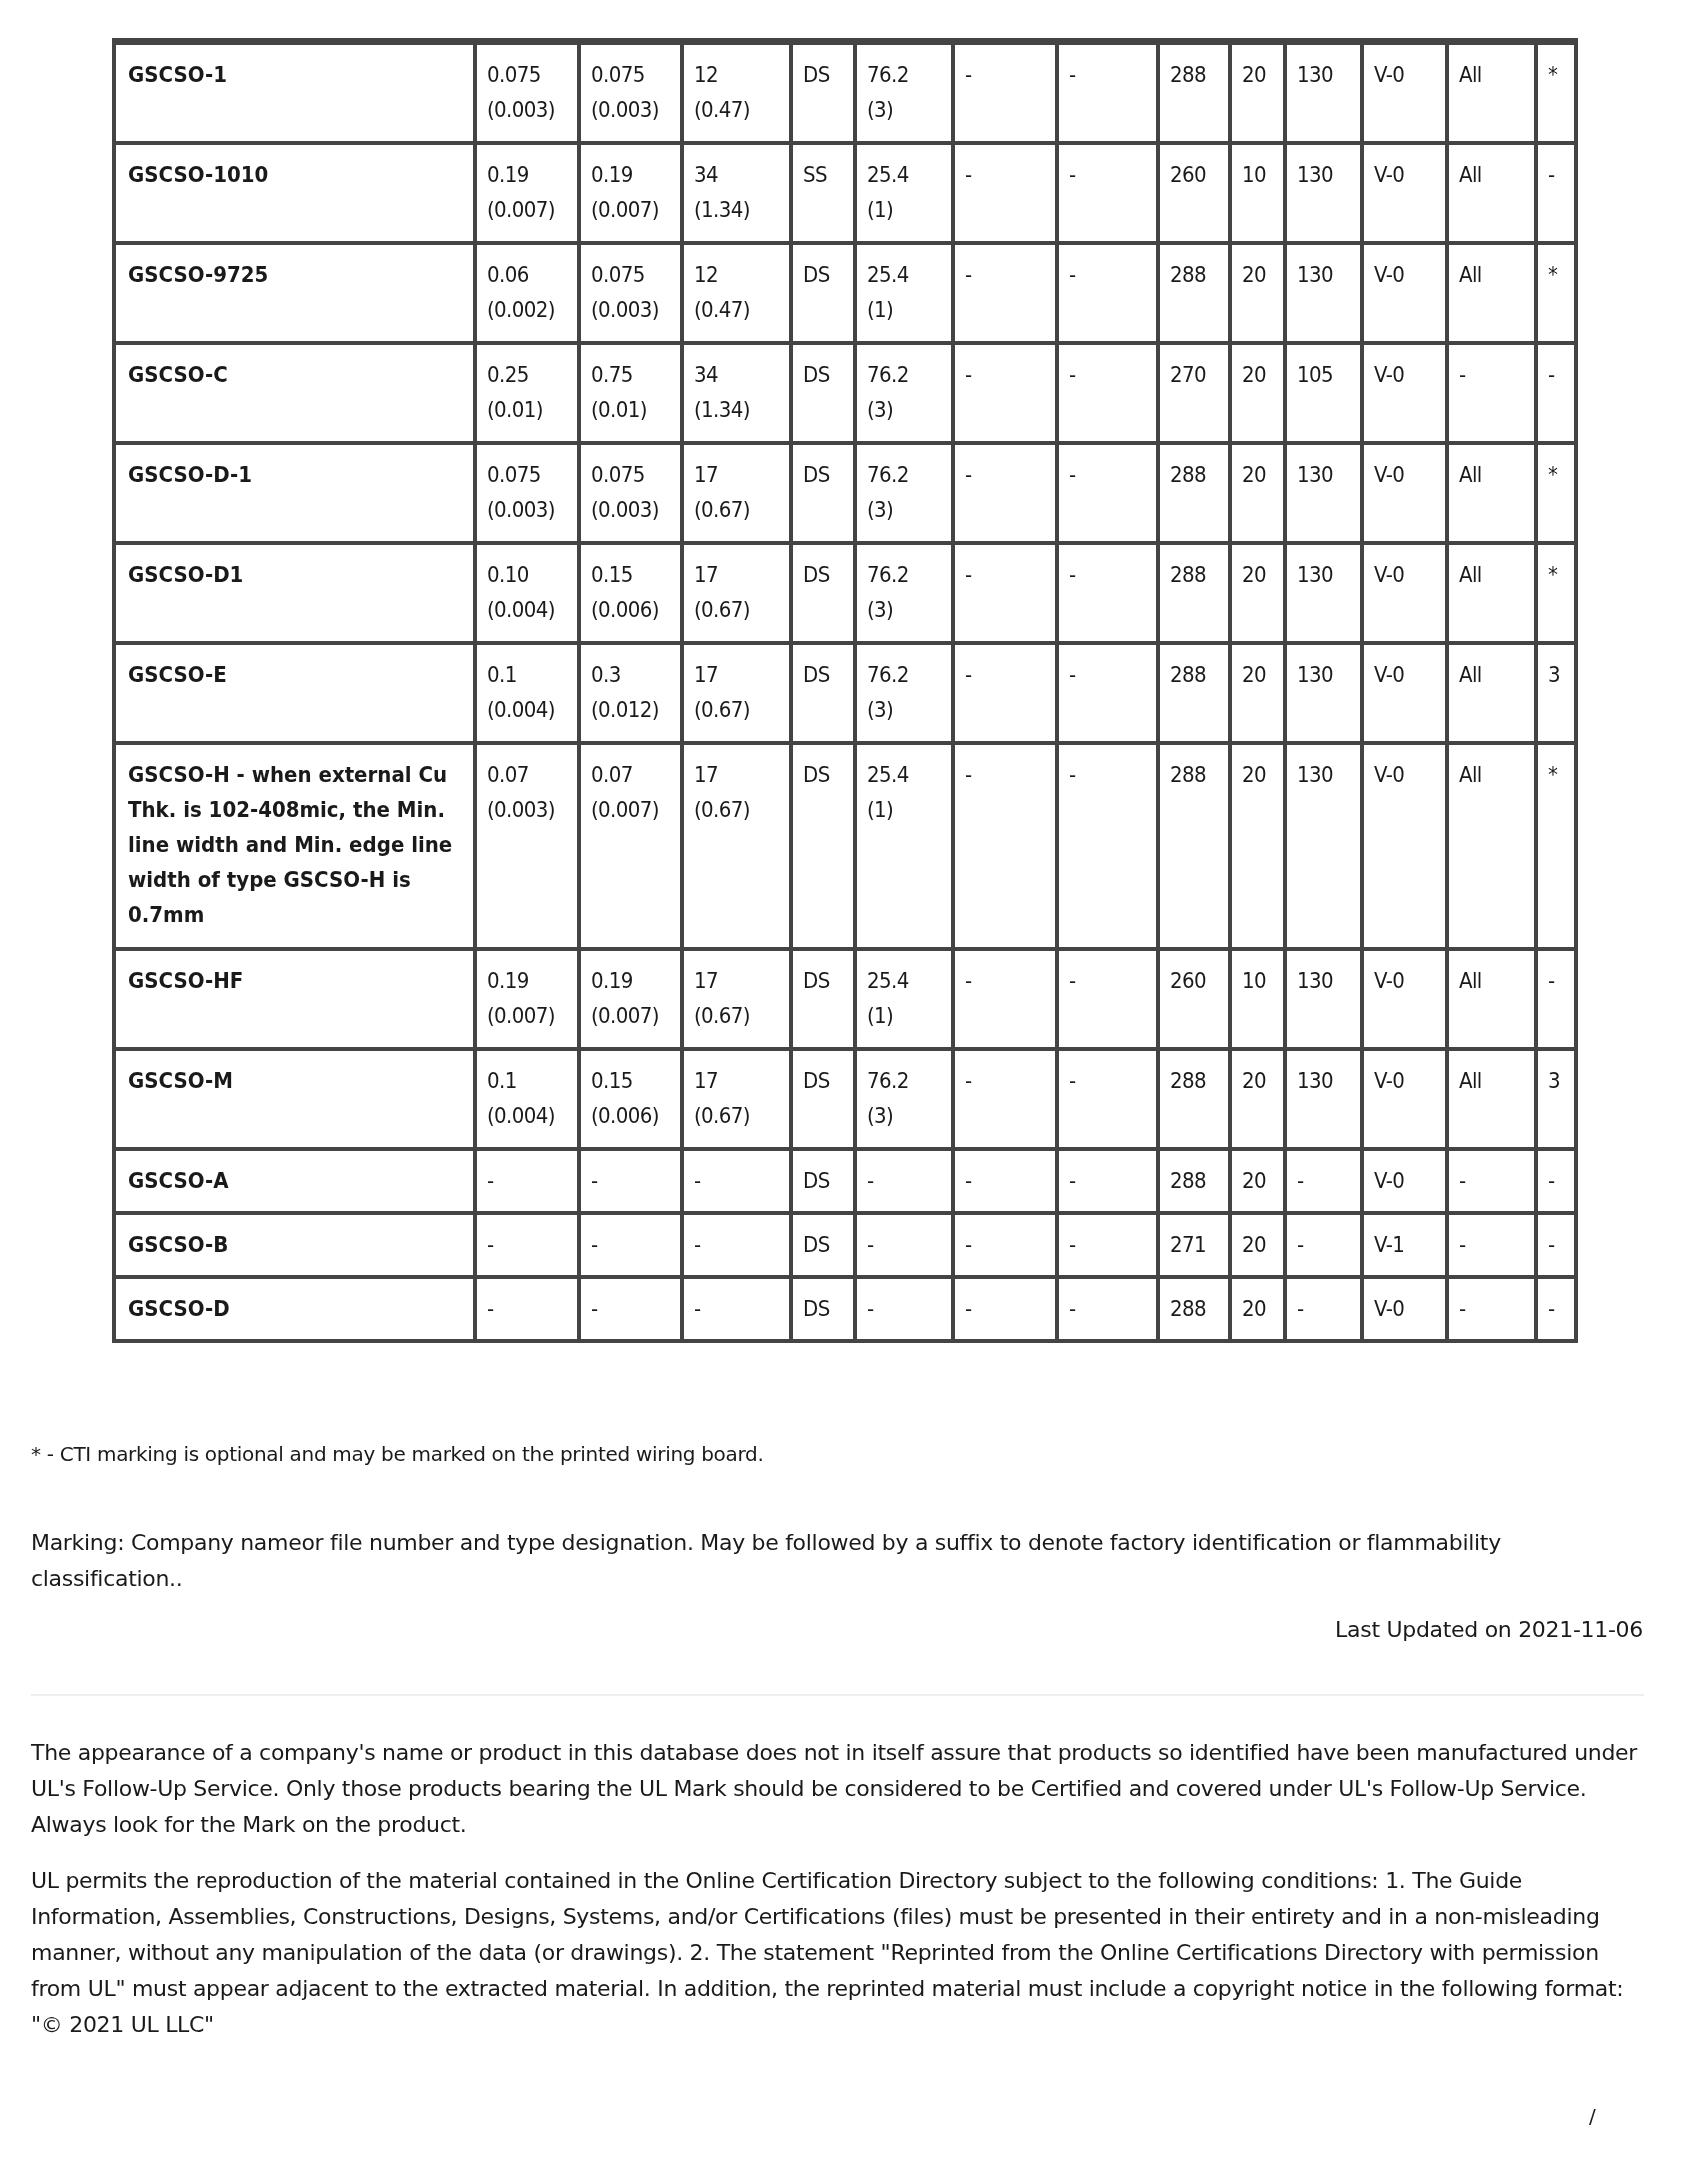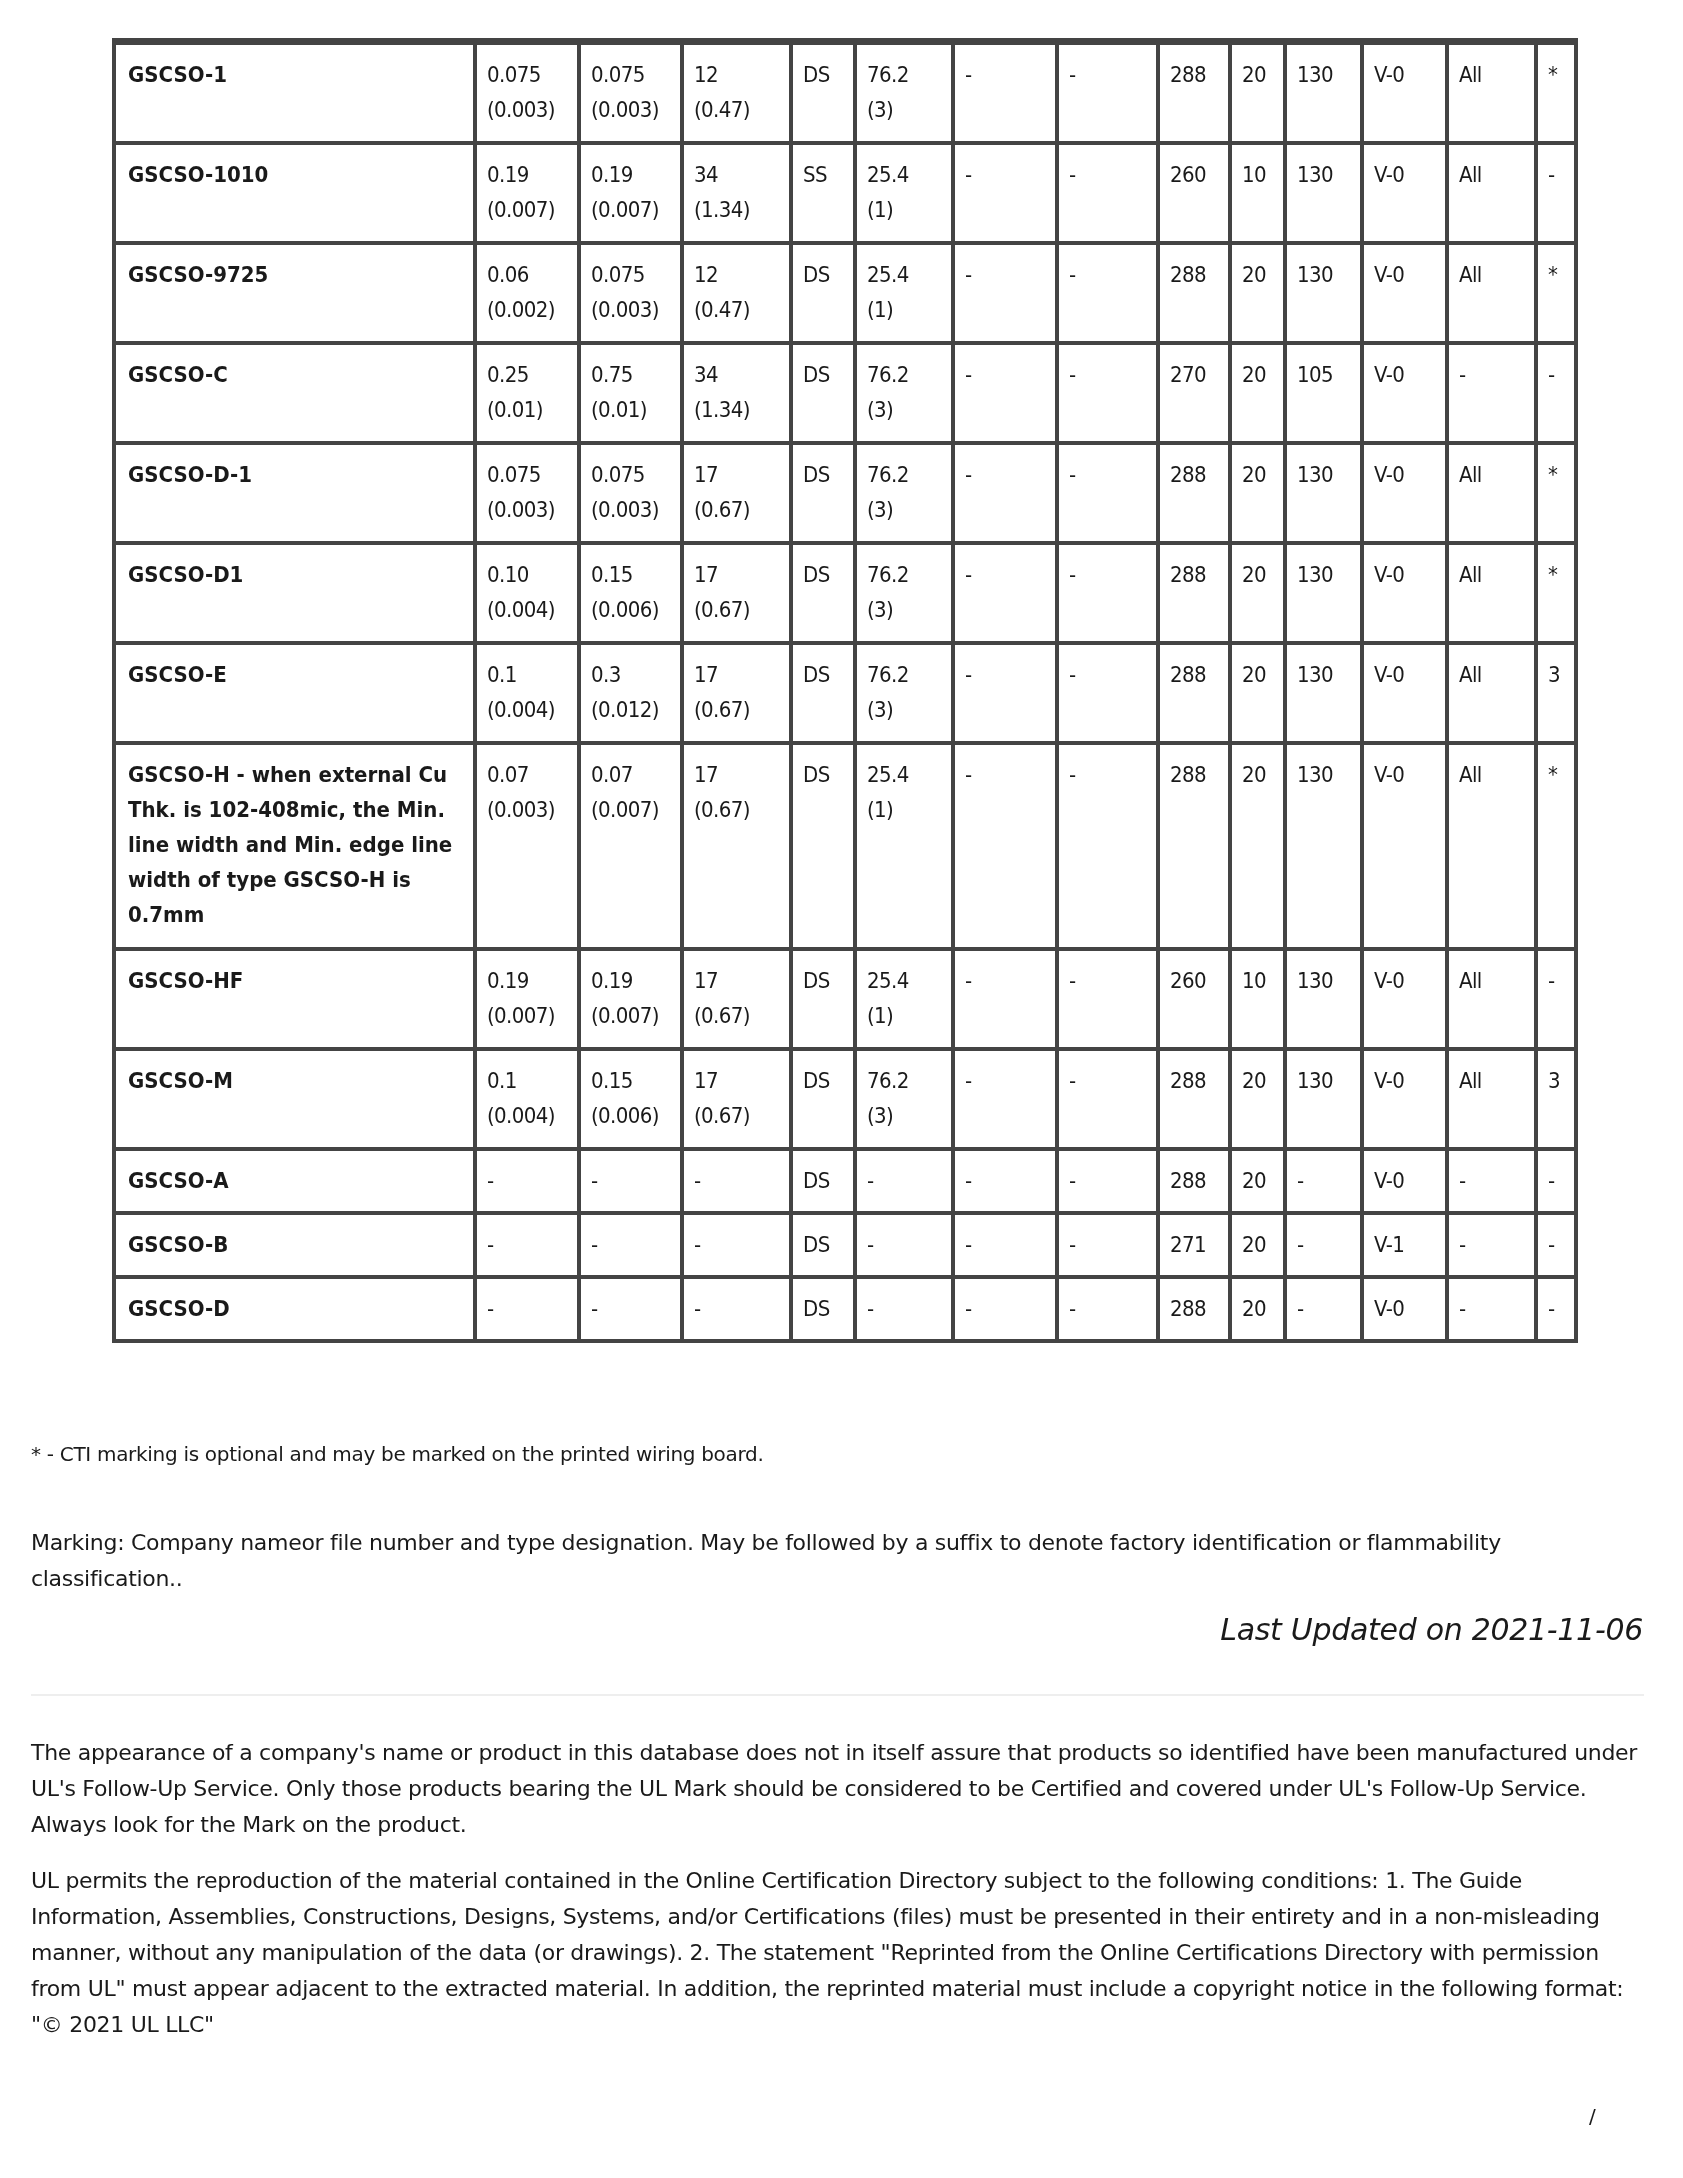--- a/index.html
+++ b/index.html
@@ -65,24 +65,23 @@
       top: 1525px;
       width: 1544px;
       font-size: 22px;
       line-height: 36px;
       letter-spacing: -0.3px;
     }
     .last-updated {
       position: absolute;
       right: 40px;
       top: 1612px;
-      font-size: 30px;
+      font-size: 22px;
       line-height: 36px;
       letter-spacing: -0.3px;
-      font-style: italic;
     }
     .hr-rule {
       position: absolute;
       left: 31px;
       top: 1694px;
       width: 1613px;
       height: 2px;
       background: #eeeeee;
     }
     .disclaimer {

